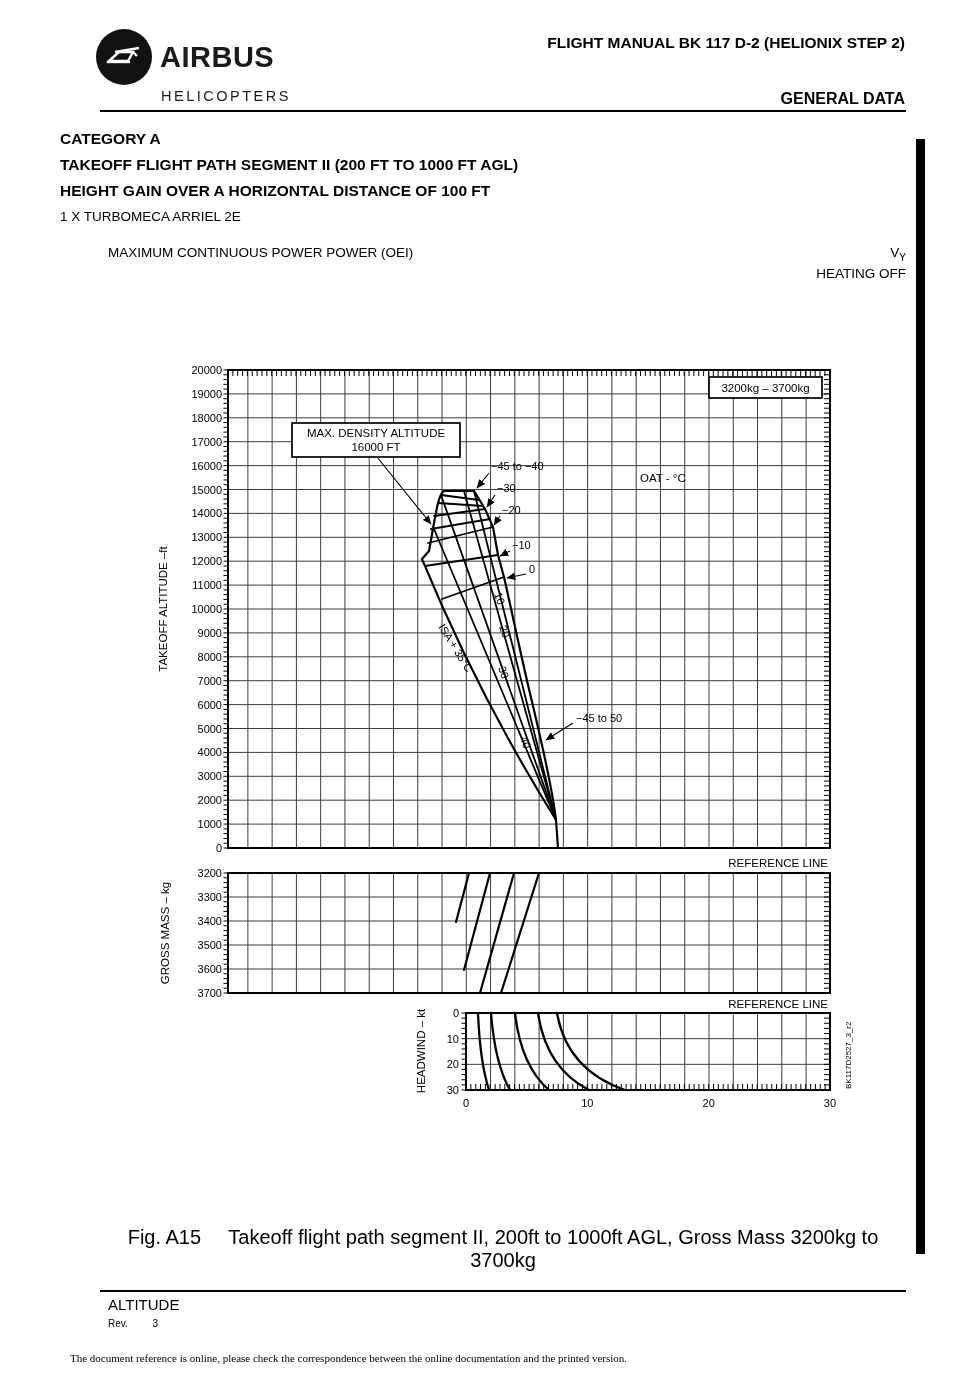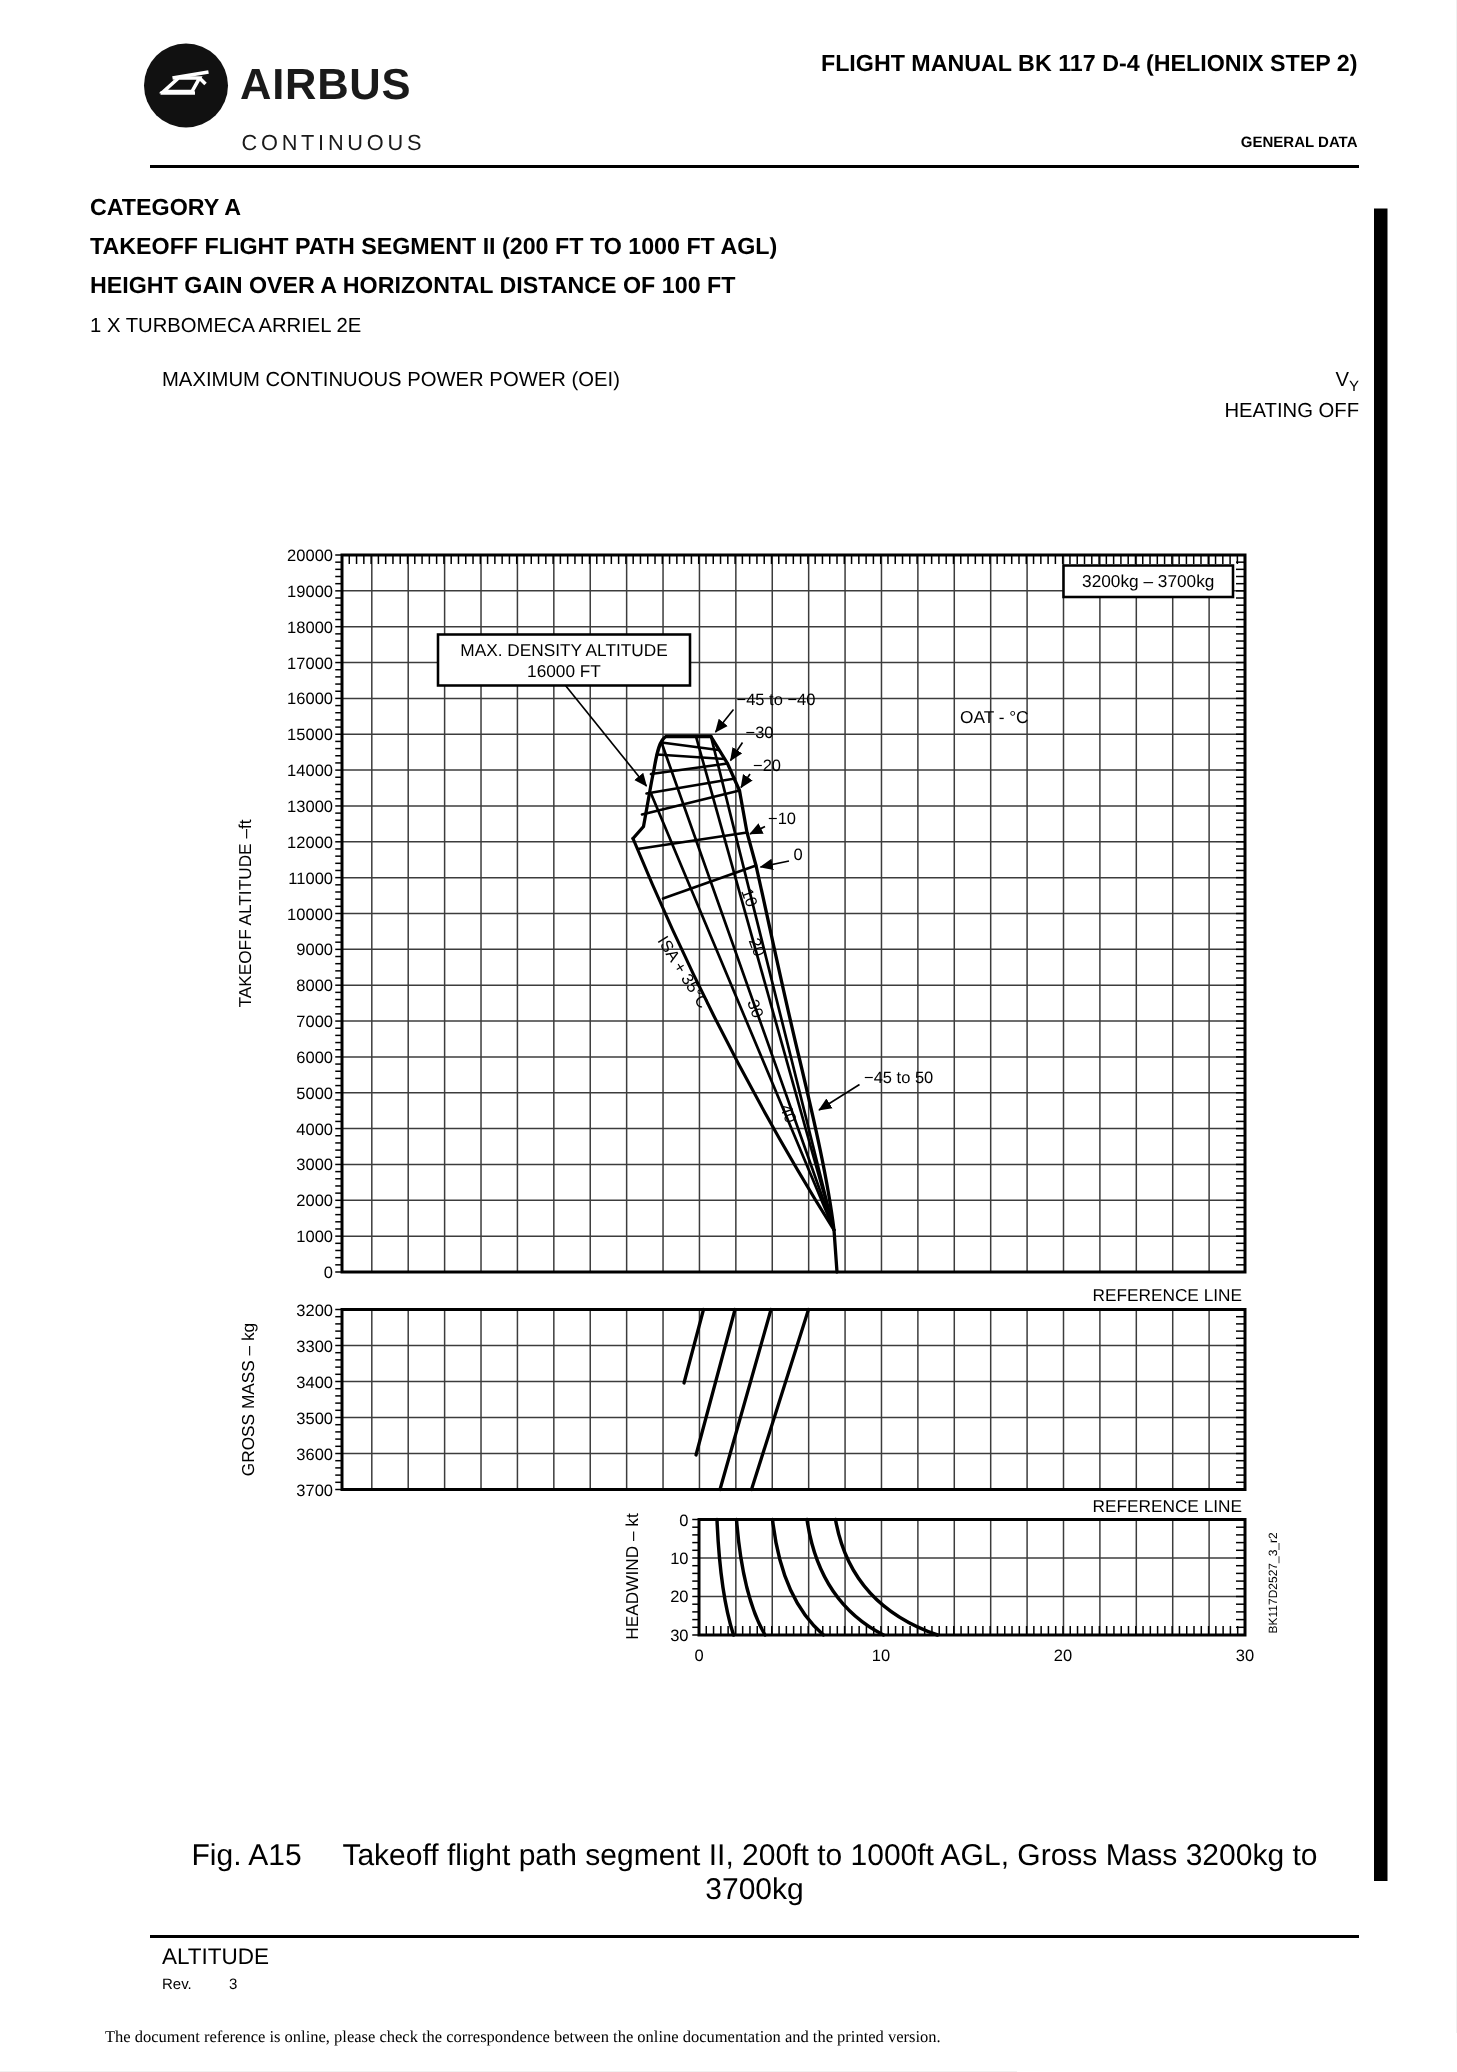--- a/index.html
+++ b/index.html
@@ -5,21 +5,21 @@
   html,body{margin:0;padding:0;background:#e8e8e8;}
   #page{position:relative;width:971px;height:1381px;background:#ffffff;
         font-family:"Liberation Sans", sans-serif;color:#000;overflow:hidden;}
   .abs{position:absolute;}
   
   #brand{left:95px;top:28px;width:220px;height:80px;}
   #brand .row{display:flex;align-items:center;}
   #brand .word{font-size:29px;font-weight:bold;letter-spacing:0.5px;line-height:1;color:#1a1a1a;}
   #brand .word2{font-size:14.5px;letter-spacing:2.5px;color:#1a1a1a;margin-left:66px;margin-top:2px;font-weight:normal;}
   #doc-title{left:400px;top:34px;width:505px;text-align:right;font-size:15.5px;font-weight:bold;}
-  #section-lbl{left:605px;top:90px;width:300px;text-align:right;font-size:10px;font-weight:bold;}
+  #section-lbl{left:605px;top:90px;width:300px;text-align:right;font-size:16px;font-weight:bold;}
   #header-rule{left:100px;top:110px;width:806px;height:0;border-top:2px solid #000;}
   
   .tb{left:60px;width:851px;font-weight:bold;font-size:15.5px;}
   #tb4{font-weight:normal;font-size:13.5px;}
   #power-row{left:108px;top:245px;width:798px;font-size:13.5px;}
   #power-row .r{float:right;}
   #heating{left:108px;top:266px;width:798px;text-align:right;font-size:13.5px;}
   sub{font-size:10px;}
   
   #change-bar{left:916px;top:139px;width:9px;height:1115px;background:#000;}
@@ -56,23 +56,23 @@
           <g stroke="#fff" stroke-width="2.4" fill="none">
             <path d="M14,33 L24,24 L38,24 L33,33 Z" fill="#111"></path>
             <path d="M12,34 L35,34"></path>
             <path d="M20,24 L44,20"></path>
             <path d="M38,24 L42,28"></path>
           </g>
         </svg>
       </span>
       <span class="word" style="margin-left:7px;">AIRBUS</span>
     </div>
-    <div class="word2">CONTINUOUS</div>
+    <div class="word2">HELICOPTERS</div>
   </div>
-  <div class="abs" id="doc-title">FLIGHT MANUAL  BK 117 D-4 (HELIONIX STEP 2)</div>
+  <div class="abs" id="doc-title">FLIGHT MANUAL  BK 117 D-2 (HELIONIX STEP 2)</div>
   <div class="abs" id="section-lbl">GENERAL DATA</div>
   <div class="abs" id="header-rule"></div>
 
   <div class="abs tb" style="top:130px;">CATEGORY A</div>
   <div class="abs tb" style="top:156px;">TAKEOFF FLIGHT PATH SEGMENT II (200 FT TO 1000 FT AGL)</div>
   <div class="abs tb" style="top:182px;">HEIGHT GAIN OVER A HORIZONTAL DISTANCE OF 100 FT</div>
   <div class="abs tb" id="tb4" style="top:209px;">1 X TURBOMECA ARRIEL 2E</div>
   <div class="abs" id="heating">HEATING OFF</div>
   <div class="abs" id="power-row">
     <span>MAXIMUM CONTINUOUS POWER POWER (OEI)</span>

